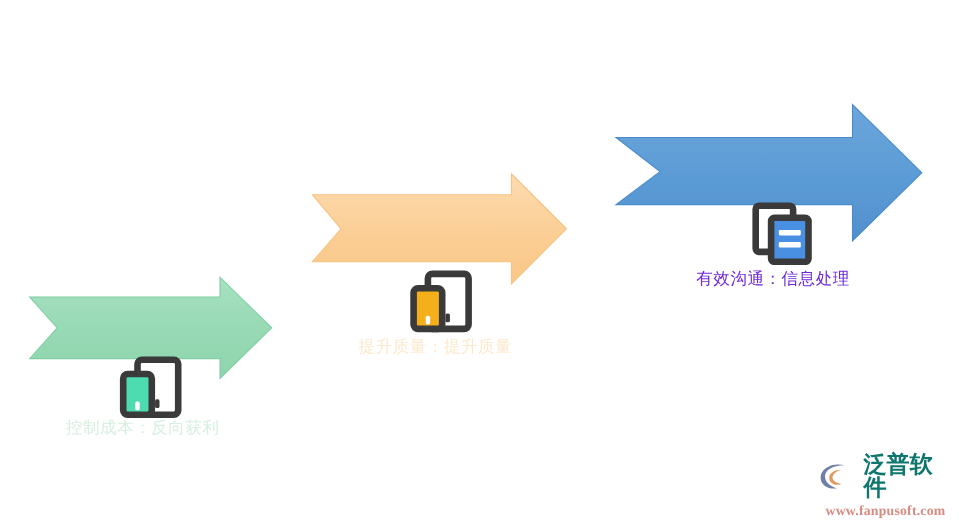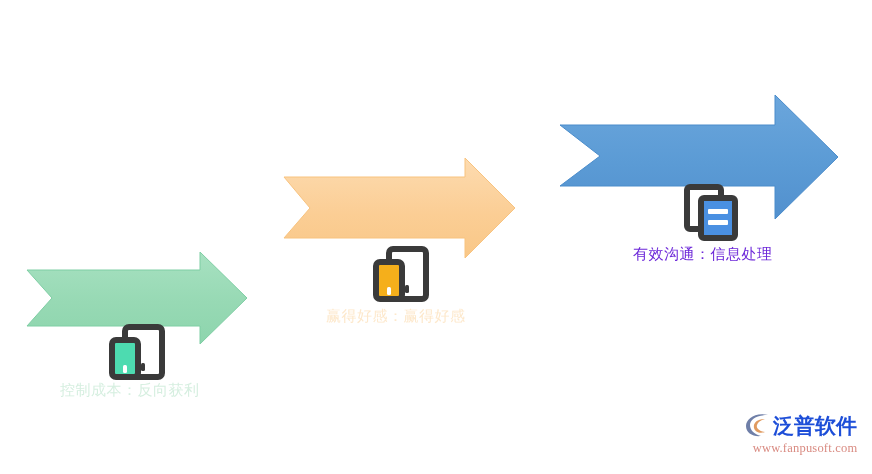--- a/index.html
+++ b/index.html
@@ -70,29 +70,30 @@
     display: flex;
     align-items: center;
   }
   #watermark .wm-mark {
     flex: 0 0 auto;
     margin-right: 3px;
   }
   #watermark .wm-cn {
     font-size: 21px;
     font-weight: bold;
-    color: #1d4ed8;
+    color: #0f766e;
     letter-spacing: 0px;
     line-height: 1;
     font-family: "Liberation Sans", "DejaVu Sans", sans-serif;
+    margin-left: 12px;
   }
   #watermark .wm-url {
     margin-top: 3px;
     font-size: 12.5px;
-    font-weight: normal;
+    font-weight: bold;
     color: #d98b82;
     letter-spacing: 0.2px;
     font-family: "Liberation Serif", "DejaVu Serif", serif;
     text-align: center;
   }
 </style>
 </head>
 <body>
 
 <div id="canvas">
@@ -133,21 +134,21 @@
       <polygon points="7,24 188,24 188,5 238,55 188,105 188,85 7,85 33,55" fill="url(#grad-orange)" stroke="#F8C37F" stroke-width="1"></polygon>
     </svg>
 
     <svg class="step-icon" width="58" height="58" viewBox="0 0 58 58">
       <rect x="17" y="4" width="37" height="50" rx="4" ry="4" fill="#ffffff" stroke="#3a3a3a" stroke-width="6"></rect>
       <rect x="33" y="40" width="4" height="8" rx="1.5" fill="#3a3a3a"></rect>
       <rect x="4" y="17" width="26" height="37" rx="4" ry="4" fill="#F5AF1B" stroke="#3a3a3a" stroke-width="6"></rect>
       <rect x="15" y="42" width="4" height="8" rx="1.5" fill="#ffffff"></rect>
     </svg>
 
-    <div class="step-label">赢得好感：赢得好感</div>
+    <div class="step-label">提升质量：提升质量</div>
   </div>
 
   <div class="step" id="step-comm">
     <svg class="step-arrow" width="290" height="135" viewBox="0 0 290 135">
       <defs>
         <linearGradient id="grad-blue" x1="0" y1="0" x2="0" y2="1">
           <stop offset="0%" stop-color="#6BA6DC"></stop>
           <stop offset="55%" stop-color="#5B9BD5"></stop>
           <stop offset="100%" stop-color="#5290CE"></stop>
         </linearGradient>

